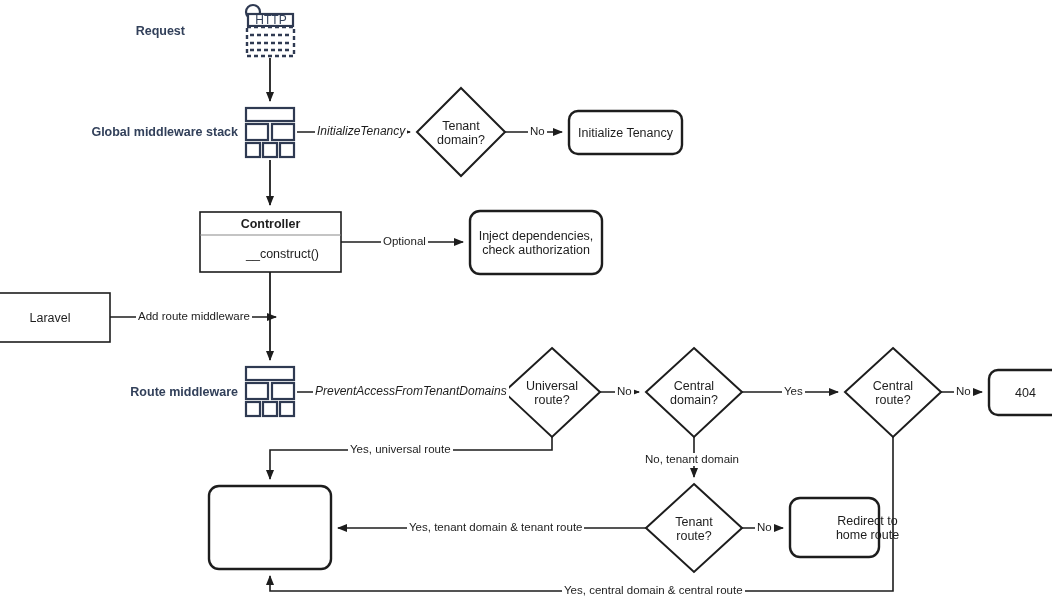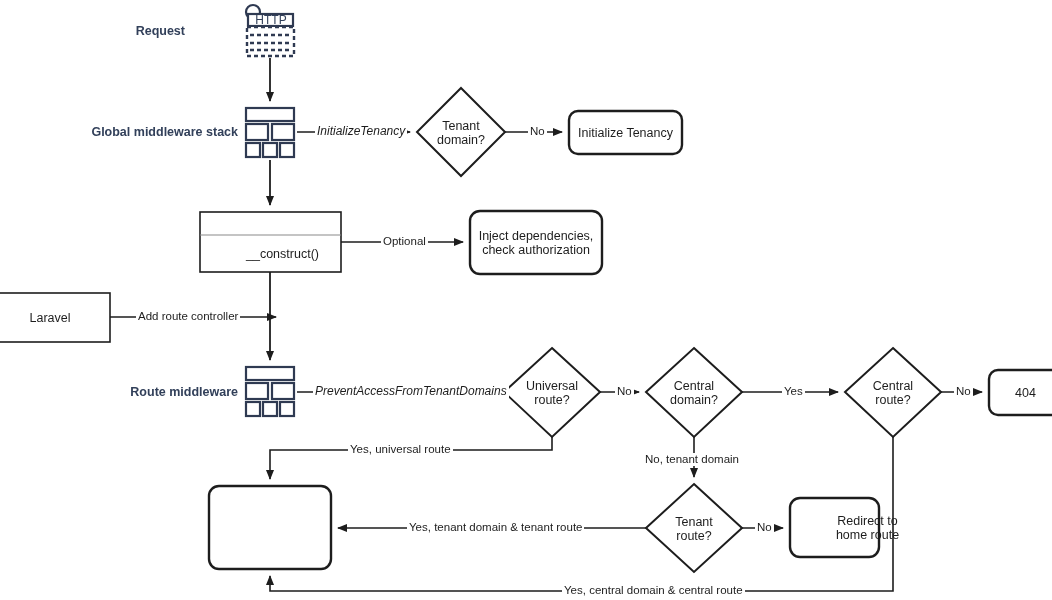--- a/index.html
+++ b/index.html
@@ -146,20 +146,21 @@
 
   <div class="stack-label" style="left:110px;top:24px;width:75px;">Request</div>
   <div class="stack-label" style="left:60px;top:125px;width:178px;">Global middleware stack</div>
   <div class="stack-label" style="left:80px;top:385px;width:158px;">Route middleware</div>
 
   <div class="node-label" style="left:417px;top:110px;width:88px;height:45px;">Tenant
 domain?</div>
 
   <div class="node-label" style="left:569px;top:111px;width:113px;height:43px;">Initialize Tenancy</div>
 
+  <div class="node-label bold" style="left:200px;top:212px;width:141px;height:23px;font-weight:bold;color:#1d1d1d;">Controller</div>
 
   <div class="node-label" style="left:200px;top:235px;width:165px;height:37px;">__construct()</div>
 
   <div class="node-label" style="left:470px;top:211px;width:132px;height:63px;">Inject dependencies,
 check authorization</div>
 
   <div class="node-label" style="left:-10px;top:293px;width:120px;height:49px;">Laravel</div>
 
   <div class="node-label" style="left:508px;top:370px;width:88px;height:45px;">Universal
 route?</div>
@@ -178,21 +179,21 @@
   <div class="node-label" style="left:790px;top:498px;width:89px;height:59px;margin-left:33px;">Redirect to
 home route</div>
 
 
   <div class="edge-label ital" style="left:315px;top:125px;">InitializeTenancy</div>
 
   <div class="edge-label" style="left:528px;top:125px;">No</div>
 
   <div class="edge-label" style="left:381px;top:235px;">Optional</div>
 
-  <div class="edge-label" style="left:136px;top:310px;">Add route controller</div>
+  <div class="edge-label" style="left:136px;top:310px;">Add route middleware</div>
 
   <div class="edge-label ital" style="left:313px;top:385px;">PreventAccessFromTenantDomains</div>
 
   <div class="edge-label" style="left:615px;top:385px;">No</div>
 
   <div class="edge-label" style="left:782px;top:385px;">Yes</div>
 
   <div class="edge-label" style="left:954px;top:385px;">No</div>
 
   <div class="edge-label" style="left:348px;top:443px;">Yes, universal route</div>

